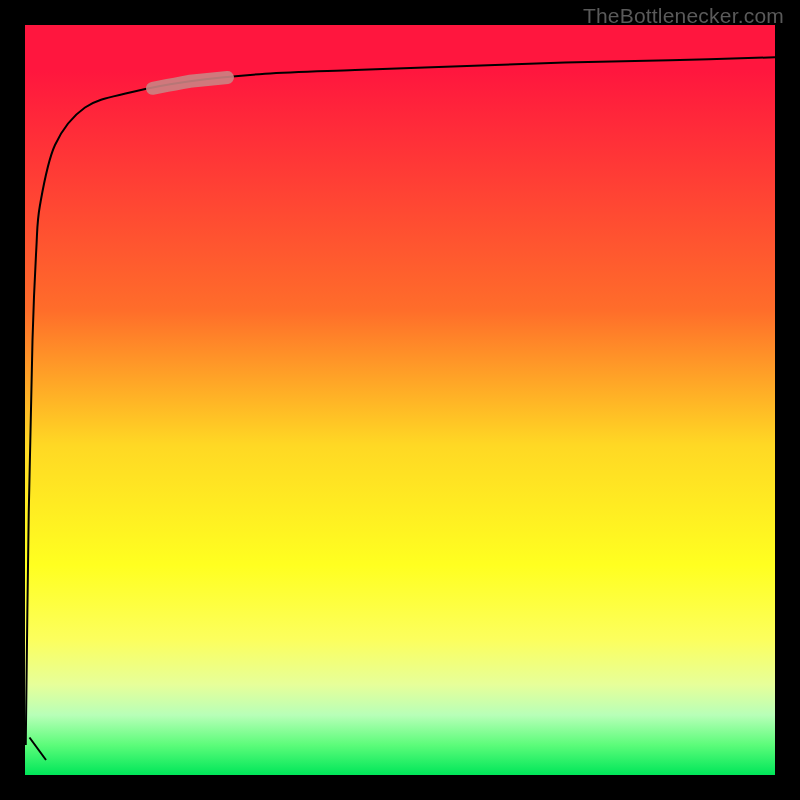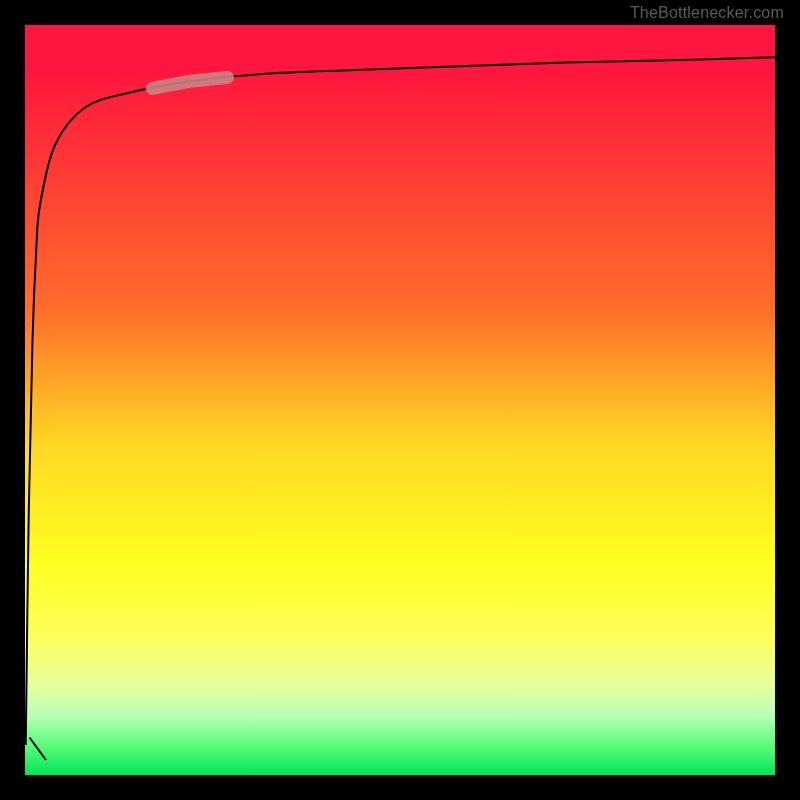--- a/index.html
+++ b/index.html
@@ -37,21 +37,21 @@
     top: 25px;
     width: 750px;
     height: 750px;
     pointer-events: none;
   }
   .attribution {
     position: absolute;
     top: 4px;
     right: 16px;
     font-family: Arial, Helvetica, sans-serif;
-    font-size: 16px;
+    font-size: 21px;
     color: #5a5a5a;
     letter-spacing: 0.2px;
   }
 </style>
 </head>
 <body>
 
 <div class="stage">
 
   <div class="plot-area"></div>

